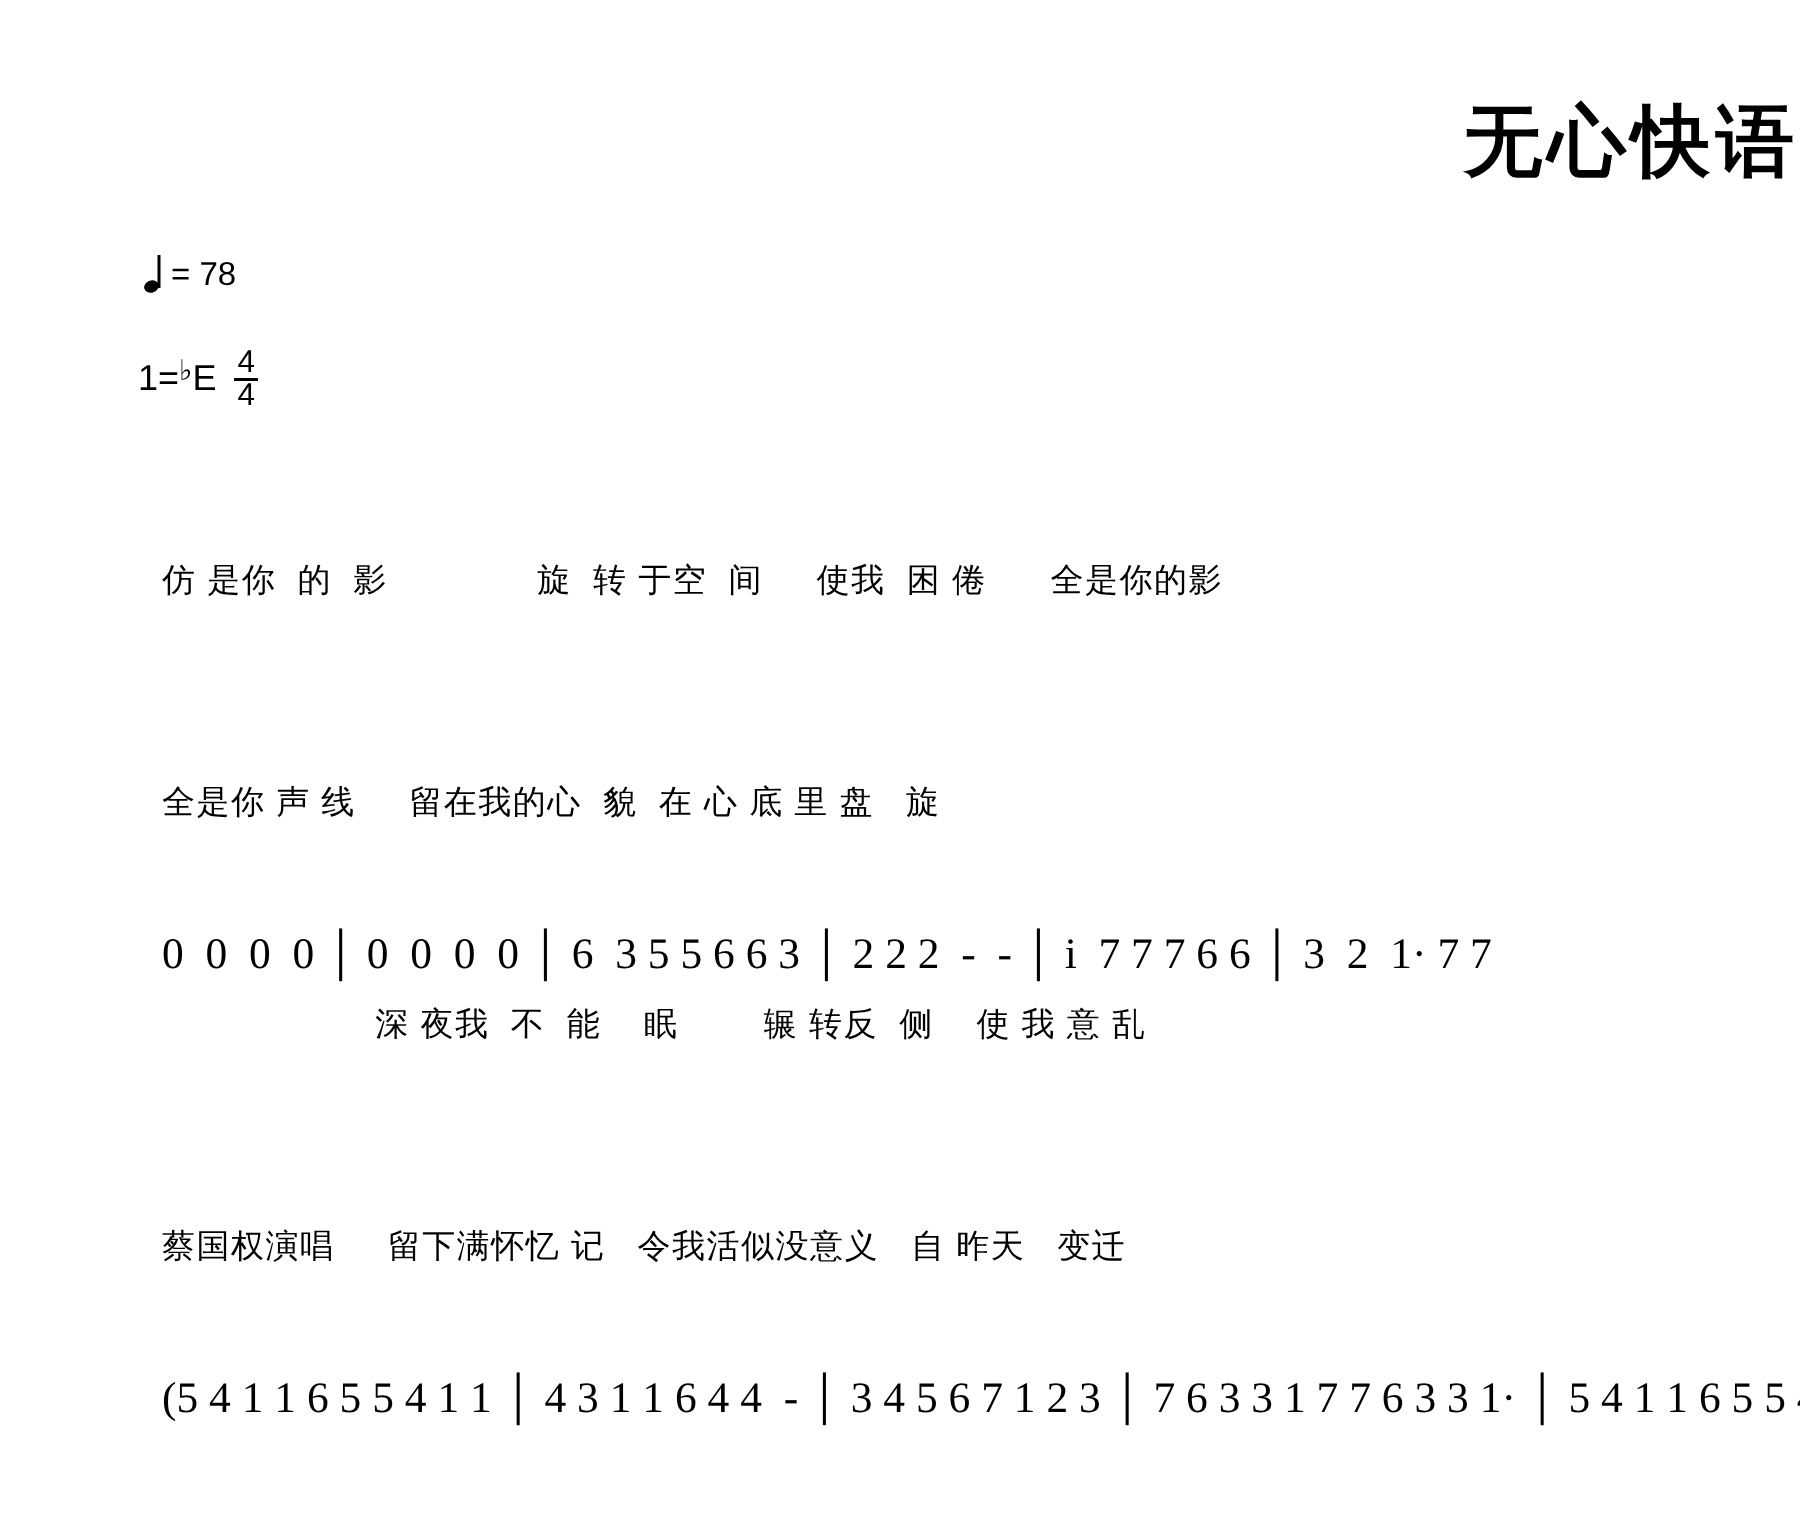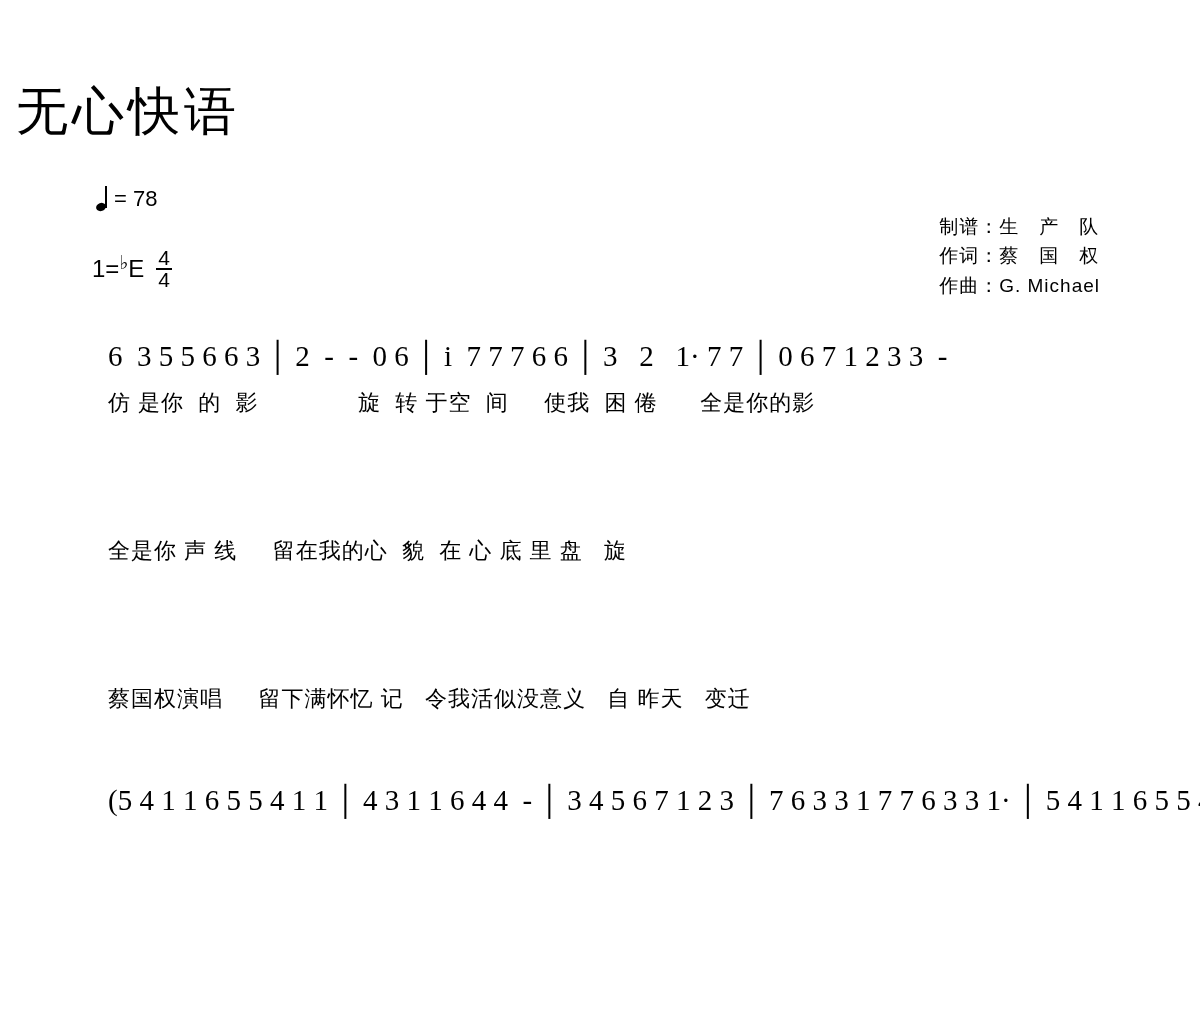--- a/index.html
+++ b/index.html
@@ -16,26 +16,26 @@
     overflow: hidden;
   }
   .sheet {
     position: relative;
     width: 1200px;
     height: 1018px;
   }
 
   
   .title {
-    text-align: left;
-    font-family: "Liberation Sans", sans-serif;
-    font-weight: normal;
+    text-align: right;
+    font-family: "Liberation Sans", sans-serif;
+    font-weight: bold;
     font-size: 52px;
     letter-spacing: 4px;
-    margin: 16px;
+    margin: 0;
     padding-top: 68px;
     line-height: 1.05;
   }
   .subtitle {
     text-align: center;
     font-family: "Liberation Sans", sans-serif;
     font-size: 27px;
     letter-spacing: 1px;
     margin-top: 6px;
   }
@@ -166,37 +166,35 @@
   <div class="keysig">
     <span>1=</span>
       <span class="flat">♭</span>
       <span>E</span>
     <span class="timesig">
       <span class="num">4</span>
       <span class="den">4</span>
     </span>
   </div>
 
-  <div class="credits">
-    <div>制谱：生　产　队</div>
-    <div>作词：蔡　国　权</div>
-    <div>作曲：G. Michael</div>
-  </div>
 
   <div class="staves">
 
     <div class="stave">
-      <div class="notes-row">6  3 5 5 6 6 3 │ 2  -  -  0 6 │ i  7 7 7 6 6 │ 3   2   1· 7 7 │ 0 6 7 1 2 3 3  -</div>
       <div class="lyric-row">仿 是你  的  影              旋  转 于空  间     使我  困 倦      全是你的影</div>
     </div>
 
     <div class="stave">
       <div class="lyric-row">全是你 声 线     留在我的心  貌  在 心 底 里 盘   旋</div>
     </div>
 
+    <div class="stave">
+      <div class="notes-row">0  0  0  0 │ 0  0  0  0 │ 6  3 5 5 6 6 3 │ 2 2 2  -  - │ i  7 7 7 6 6 │ 3  2  1· 7 7</div>
+      <div class="lyric-row">                    深 夜我  不  能    眠        辗 转反  侧    使 我 意 乱</div>
+    </div>
 
     <div class="stave">
       <div class="lyric-row">蔡国权演唱     留下满怀忆 记   令我活似没意义   自 昨天   变迁</div>
     </div>
 
     <div class="stave">
       <div class="notes-row">(5 4 1 1 6 5 5 4 1 1 │ 4 3 1 1 6 4 4  - │ 3 4 5 6 7 1 2 3 │ 7 6 3 3 1 7 7 6 3 3 1· │ 5 4 1 1 6 5 5 4 1 1</div>
       <div class="lyric-row"></div>
     </div>
 

